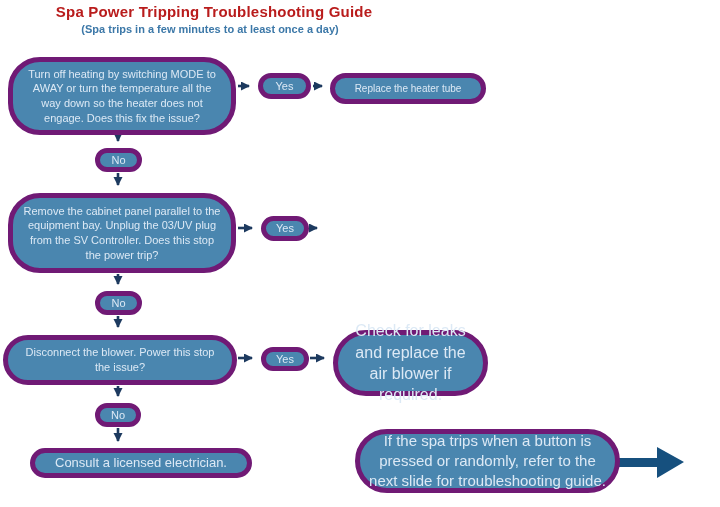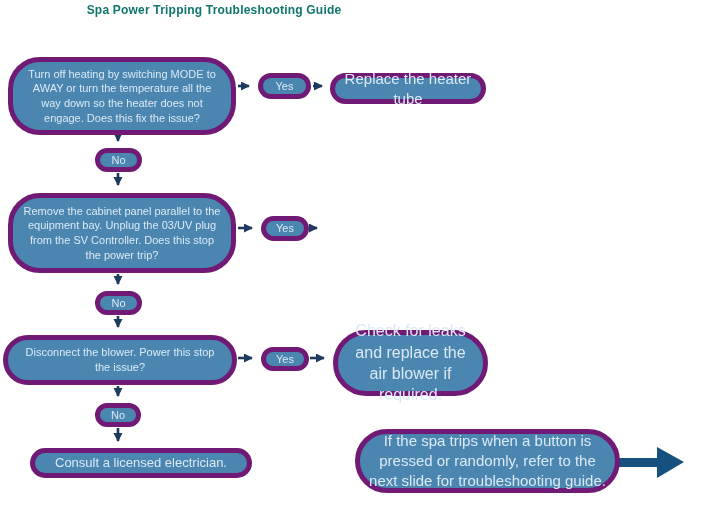--- a/index.html
+++ b/index.html
@@ -4,52 +4,53 @@
 <style>
   html,body{margin:0;padding:0;background:#ffffff;}
   #canvas{
     position:relative;
     width:720px;height:507px;
     background:#ffffff;
     font-family:"Liberation Sans", sans-serif;
     overflow:hidden;
   }
   .titlewrap{position:absolute;left:0;top:3px;width:420px;text-align:center;}
-  .title{font-size:12px;font-weight:bold;color:#0f766e;letter-spacing:.2px;margin-left:8px;}
+  .title{font-size:15px;font-weight:bold;color:#b91c1c;letter-spacing:.2px;margin-left:8px;}
   .subtitle{font-size:11px;font-weight:bold;color:#3c78a8;margin-top:3px;}
   .node{
     position:absolute;box-sizing:border-box;
     background:#4a86af;border:5px solid #701a75;color:#dce9f5;
     display:flex;align-items:center;justify-content:center;text-align:center;
     font-size:11px;line-height:1.33;padding:3px 9px;
   }
   .q1{left:8px;top:57px;width:228px;height:78px;border-radius:32px;}
   .q2{left:8px;top:193px;width:228px;height:80px;border-radius:32px;}
   .q3{left:3px;top:335px;width:234px;height:50px;border-radius:25px;}
   .pill{font-size:11px;padding:2px 4px;text-align:center;}
   .yes1{left:258px;top:73px;width:53px;height:26px;border-radius:13px;}
   .no1{left:95px;top:148px;width:47px;height:24px;border-radius:12px;}
   .yes2{left:261px;top:216px;width:48px;height:25px;border-radius:13px;}
   .no2{left:95px;top:291px;width:47px;height:24px;border-radius:12px;}
   .yes3{left:261px;top:347px;width:48px;height:24px;border-radius:12px;}
   .no3{left:95px;top:403px;width:46px;height:24px;border-radius:12px;}
-  .r1{left:330px;top:73px;width:156px;height:31px;border-radius:16px;font-size:15px;text-align:center;}
+  .r1{left:330px;top:73px;width:156px;height:31px;border-radius:16px;font-size:10px;text-align:center;}
   .r2{left:325px;top:202px;width:154px;height:48px;border-radius:24px;font-size:11.5px;}
   .r3{left:333px;top:330px;width:155px;height:66px;border-radius:33px;font-size:16px;}
   .final{left:30px;top:448px;width:222px;height:30px;border-radius:15px;font-size:13px;}
   .note{left:355px;top:429px;width:265px;height:64px;border-radius:32px;font-size:15px;}
   svg.connectors{position:absolute;left:0;top:0;width:720px;height:507px;pointer-events:none;}
 </style>
 </head>
 <body>
 
 <div id="canvas">
 
   <div class="titlewrap">
     <div class="title">Spa Power Tripping Troubleshooting Guide</div>
+    <div class="subtitle">(Spa trips in a few minutes to at least once a day)</div>
   </div>
 
   <svg class="connectors" viewBox="0 0 720 507">
     <defs>
       <marker id="ah" markerUnits="userSpaceOnUse" markerWidth="10" markerHeight="10" refX="8" refY="4.5" orient="auto">
         <path d="M0,0 L9,4.5 L0,9 Z" fill="#1d3a5f"></path>
       </marker>
     </defs>
     <g stroke="#1d3a5f" stroke-width="2.6" fill="none">
       <line x1="238" y1="86" x2="249" y2="86" marker-end="url(#ah)"></line>

